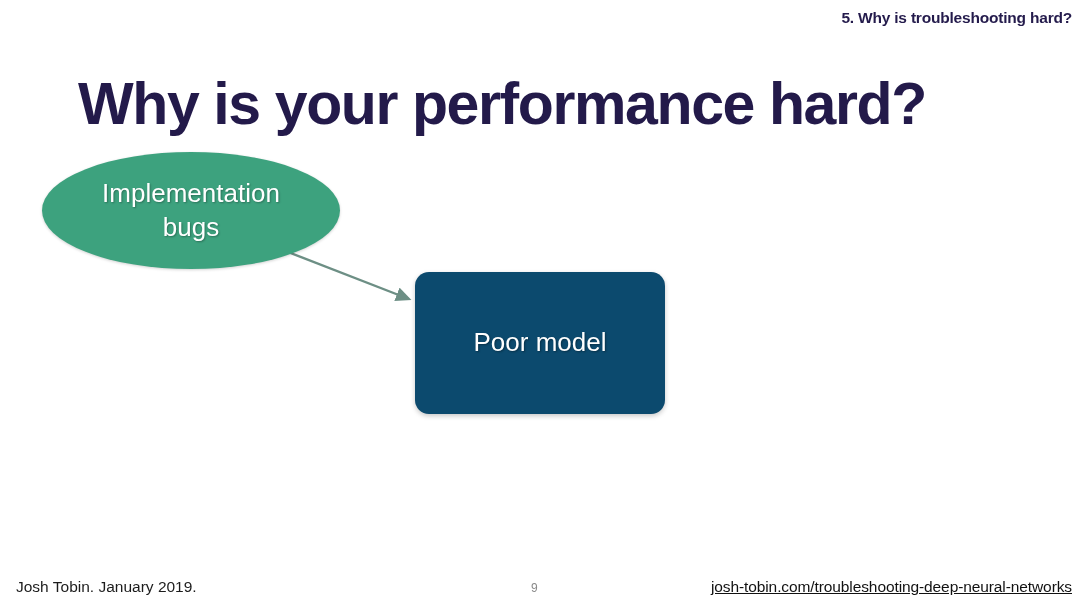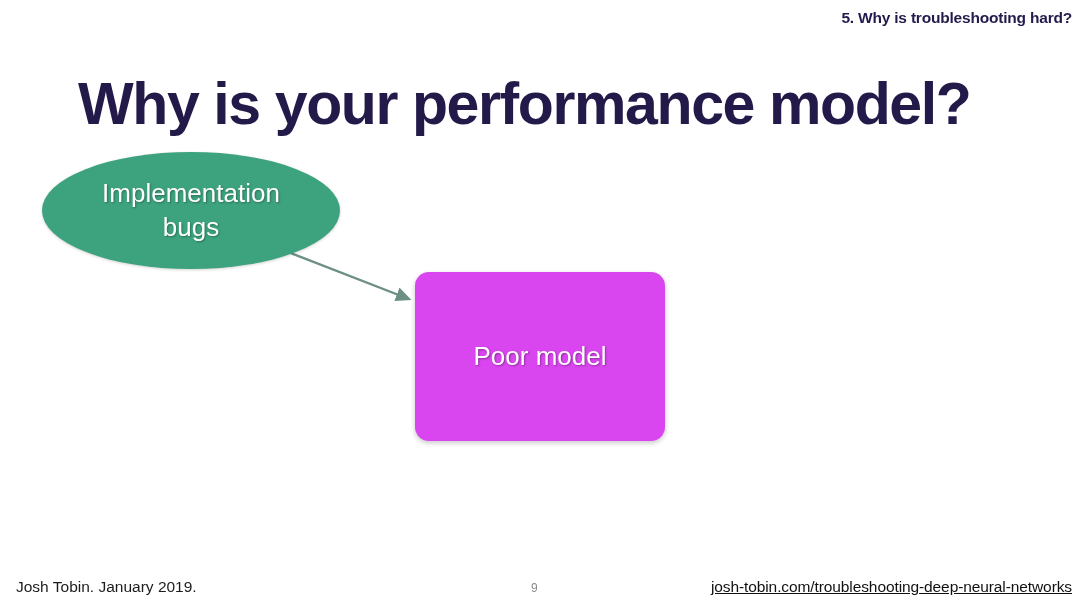--- a/index.html
+++ b/index.html
@@ -80,23 +80,23 @@
     line-height: 1.28;
     text-shadow: 1px 1px 2px rgba(0,0,0,0.30);
     padding: 0 22px;
   }
 
   .node-box {
     position: absolute;
     left: 415px;
     top: 272px;
     width: 250px;
-    height: 169px;
+    height: 142px;
     border-radius: 14px;
-    background: #d946ef;
+    background: #0c4a6e;
     display: flex;
     align-items: center;
     justify-content: center;
     text-align: center;
     box-shadow: 0 2px 5px rgba(0,0,0,0.22);
   }
   .node-box .node-label {
     font-size: 26px;
     color: #ffffff;
     line-height: 1.3;
@@ -130,21 +130,21 @@
     letter-spacing: -0.1px;
   }
 </style>
 </head>
 <body>
 
 <div id="slide">
 
   <div id="section-header">5. Why is troubleshooting hard?</div>
 
-  <h1 id="slide-title">Why is your performance model?</h1>
+  <h1 id="slide-title">Why is your performance hard?</h1>
 
   <div id="diagram">
 
     <svg id="connector-svg" viewBox="0 0 1080 608">
       <defs>
         <marker id="arrowhead" markerWidth="7" markerHeight="7" refX="5.4" refY="3" orient="auto">
           <path d="M0,0 L6.5,3 L0,6 z" fill="#6d8f85"></path>
         </marker>
       </defs>
       <line x1="288" y1="252" x2="409" y2="299" stroke="#6d8f85" stroke-width="2.4" marker-end="url(#arrowhead)"></line>

